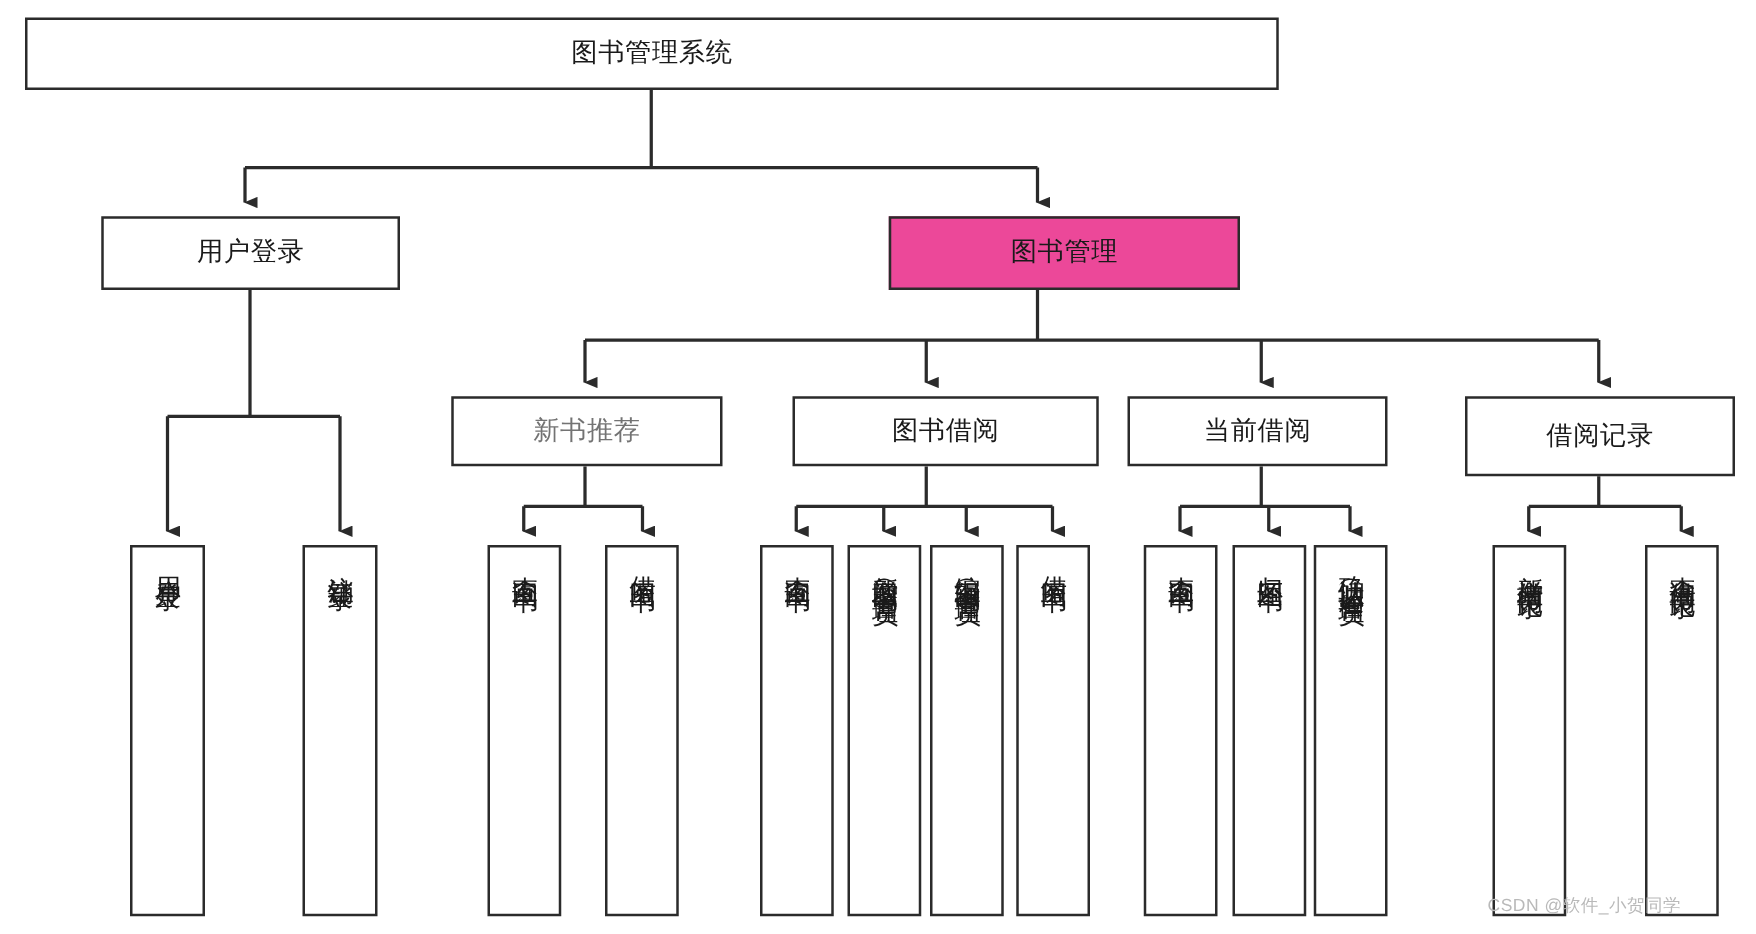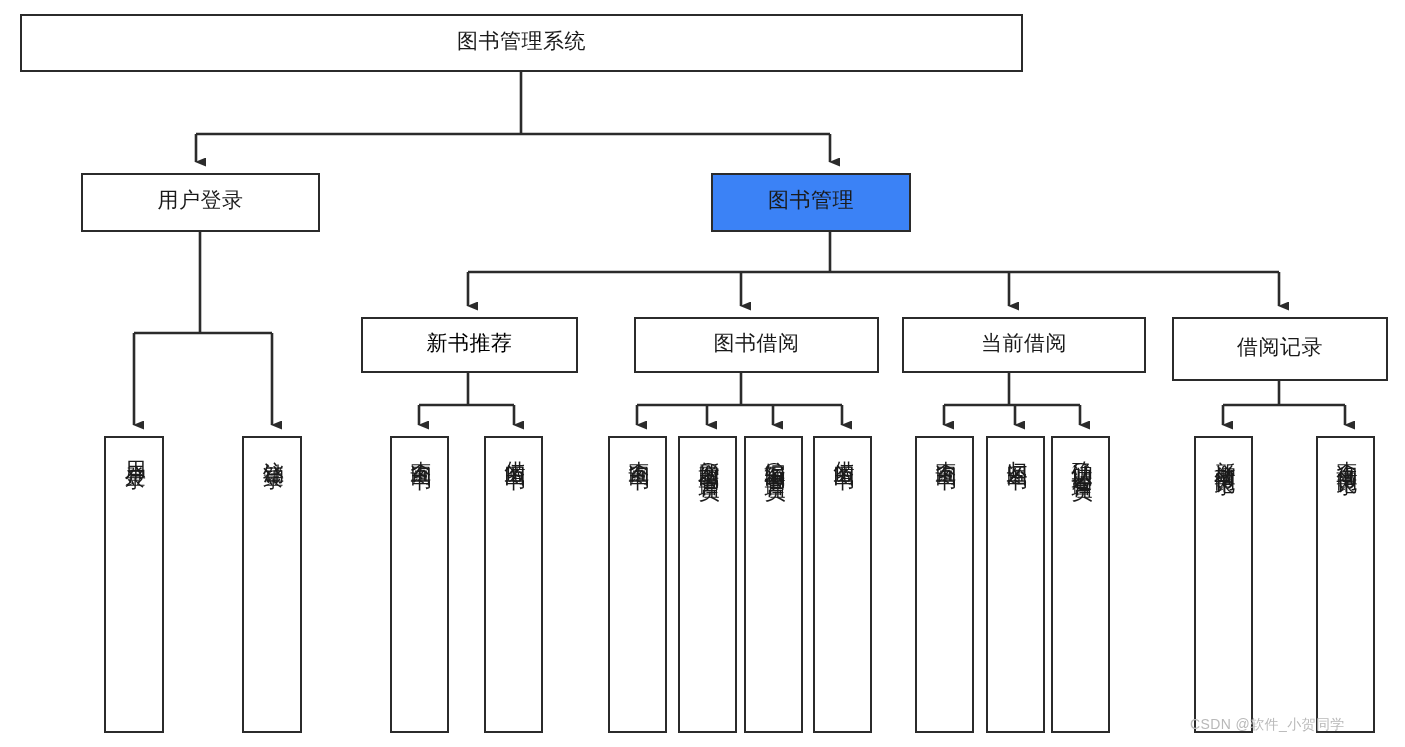--- a/index.html
+++ b/index.html
@@ -35,21 +35,20 @@
     align-items: center;
     justify-content: center;
     color: #1a1a1a;
   }
   .node-label {
     display: block;
     text-align: center;
     line-height: 1.16;
     letter-spacing: 0.5px;
     white-space: pre;
-    font-family: Liberation Mono, monospace;
   }
   .node-horizontal .node-label {
     font-size: 21px;
   }
   .node-vertical {
     padding: 6px 0;
     align-items: flex-start;
     justify-content: center;
   }
   .node-vertical .node-label {
@@ -125,31 +124,31 @@
     </g>
   </svg>
 
   <div class="node-box node-horizontal" style="left: 20px; top: 14px; width: 1003px; height: 58px; border-color: rgb(43, 43, 43); background: rgb(255, 255, 255); color: rgb(26, 26, 26);">
     <span class="node-label">图书管理系统</span>
   </div>
 
   <div class="node-box node-horizontal" style="left: 81px; top: 173px; width: 239px; height: 59px; border-color: rgb(43, 43, 43); background: rgb(255, 255, 255); color: rgb(26, 26, 26);">
     <span class="node-label">用户登录</span>
   </div>
-  <div class="node-box node-horizontal" style="left: 711px; top: 173px; width: 200px; height: 59px; border-color: rgb(43, 43, 43); background: #3b82f6; color: rgb(26, 26, 26);">
+  <div class="node-box node-horizontal" style="left: 711px; top: 173px; width: 281px; height: 59px; border-color: rgb(43, 43, 43); background: #ec4899; color: rgb(26, 26, 26);">
     <span class="node-label">图书管理</span>
   </div>
 
-  <div class="node-box node-horizontal" style="left: 361px; top: 317px; width: 217px; height: 56px; border-color: rgb(43, 43, 43); background: rgb(255, 255, 255); color: #000000;">
+  <div class="node-box node-horizontal" style="left: 361px; top: 317px; width: 217px; height: 56px; border-color: rgb(43, 43, 43); background: rgb(255, 255, 255); color: #737373;">
     <span class="node-label">新书推荐</span>
   </div>
   <div class="node-box node-horizontal" style="left: 634px; top: 317px; width: 245px; height: 56px; border-color: rgb(43, 43, 43); background: rgb(255, 255, 255); color: rgb(26, 26, 26);">
     <span class="node-label">图书借阅</span>
   </div>
-  <div class="node-box node-horizontal" style="left: 902px; top: 317px; width: 244px; height: 56px; border-color: rgb(43, 43, 43); background: rgb(255, 255, 255); color: rgb(26, 26, 26);">
+  <div class="node-box node-horizontal" style="left: 902px; top: 317px; width: 208px; height: 56px; border-color: rgb(43, 43, 43); background: rgb(255, 255, 255); color: rgb(26, 26, 26);">
     <span class="node-label">当前借阅</span>
   </div>
   <div class="node-box node-horizontal" style="left: 1172px; top: 317px; width: 216px; height: 64px; border-color: rgb(43, 43, 43); background: rgb(255, 255, 255); color: rgb(26, 26, 26);">
     <span class="node-label">借阅记录</span>
   </div>
 
   <div class="node-box node-vertical" style="left: 104px; top: 436px; width: 60px; height: 297px; border-color: rgb(43, 43, 43); background: rgb(255, 255, 255); color: rgb(26, 26, 26);">
     <span class="node-label">用户登录</span>
   </div>
   <div class="node-box node-vertical" style="left: 242px; top: 436px; width: 60px; height: 297px; border-color: rgb(43, 43, 43); background: rgb(255, 255, 255); color: rgb(26, 26, 26);">

